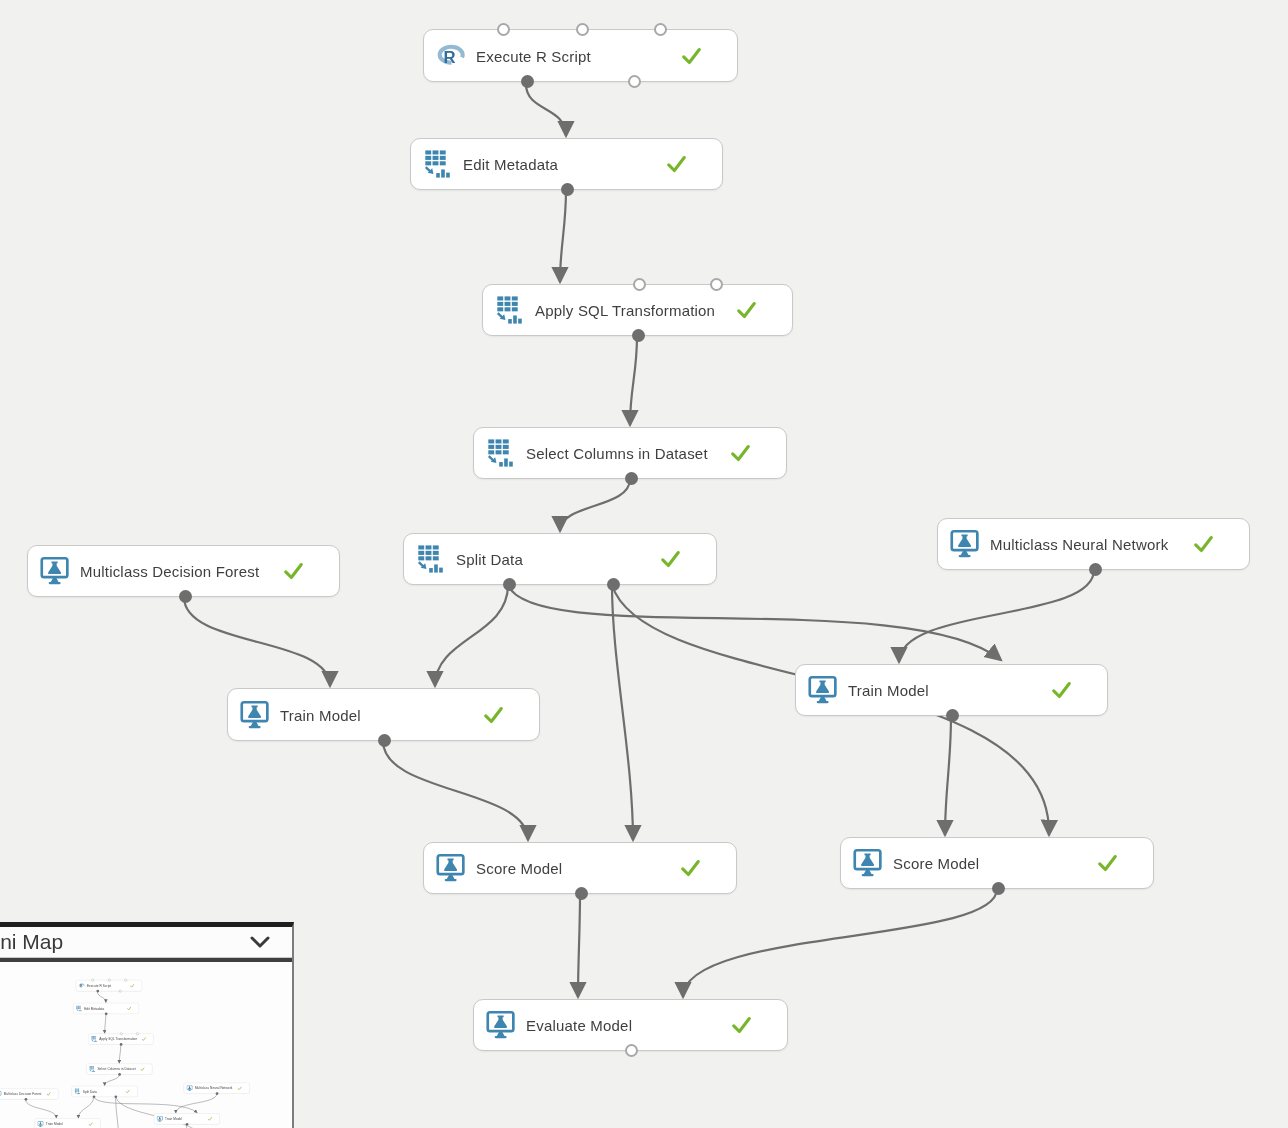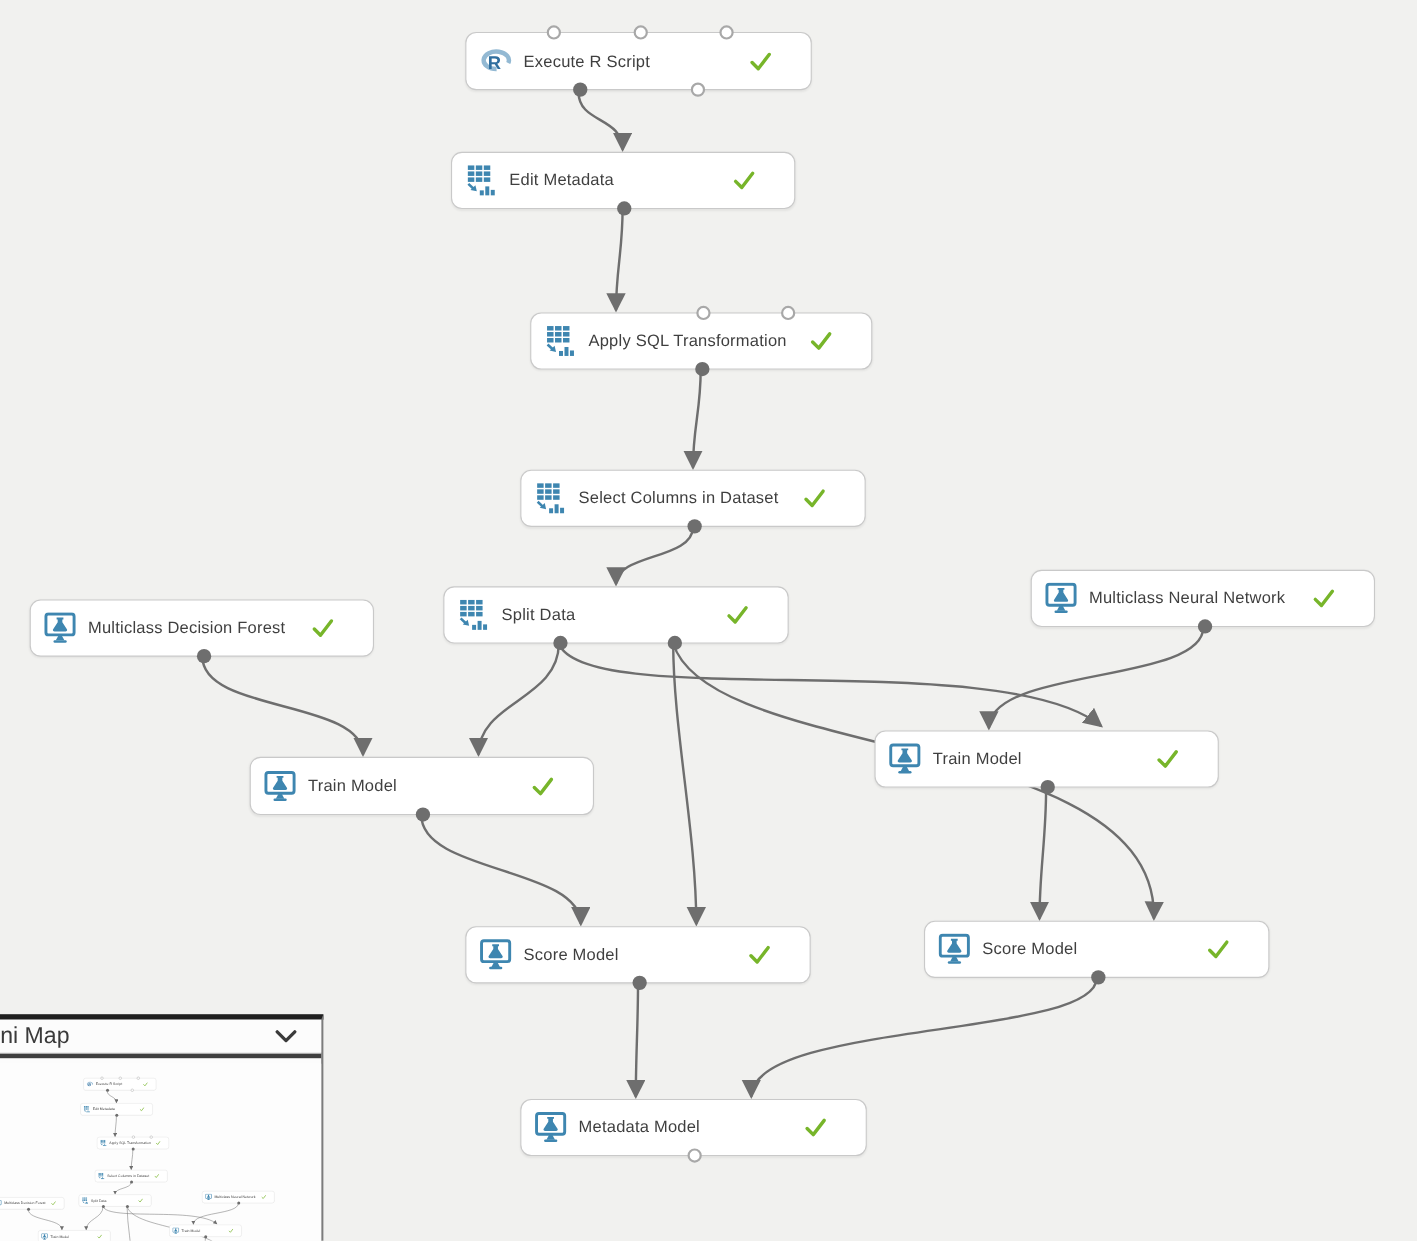--- a/index.html
+++ b/index.html
@@ -291,21 +291,21 @@
       </div>
       <div class="node" style="left: 473px; top: 999px; width: 315px; height: 52px;">
         <span class="nicon">
           <svg viewBox="0 0 34 32">
             <rect x="2" y="1.5" width="29" height="21.5" rx="2.5" fill="none" stroke="#3e86b0" stroke-width="3"></rect>
             <path d="M13,5.2 h7 v1.9 h-1.1 v2.9 l4.7,7.3 c0.8,1.3 -0.2,2.2 -1.5,2.2 h-11.2 c-1.3,0 -2.3,-0.9 -1.5,-2.2 l4.7,-7.3 v-2.9 h-1.1 z" fill="#3e86b0"></path>
             <path d="M15.2,23 h2.8 l3,5.6 h-8.8 z" fill="#3e86b0"></path>
             <rect x="9.8" y="28.4" width="13.6" height="2.6" rx="1.3" fill="#3e86b0"></rect>
           </svg>
         </span>
-        <span class="nlabel">Metadata Model</span>
+        <span class="nlabel">Evaluate Model</span>
         <span class="ncheck">
           <svg viewBox="0 0 24 22">
             <path d="M3,12 L9.5,18.5 L21,3.5" fill="none" stroke="#77b52a" stroke-width="3.6" stroke-linecap="round" stroke-linejoin="round"></path>
           </svg>
         </span>
         <span class="port empty" style="left:150.5px;bottom:-7px"></span>
       </div>
     </div>
 
   <div class="minimap">

